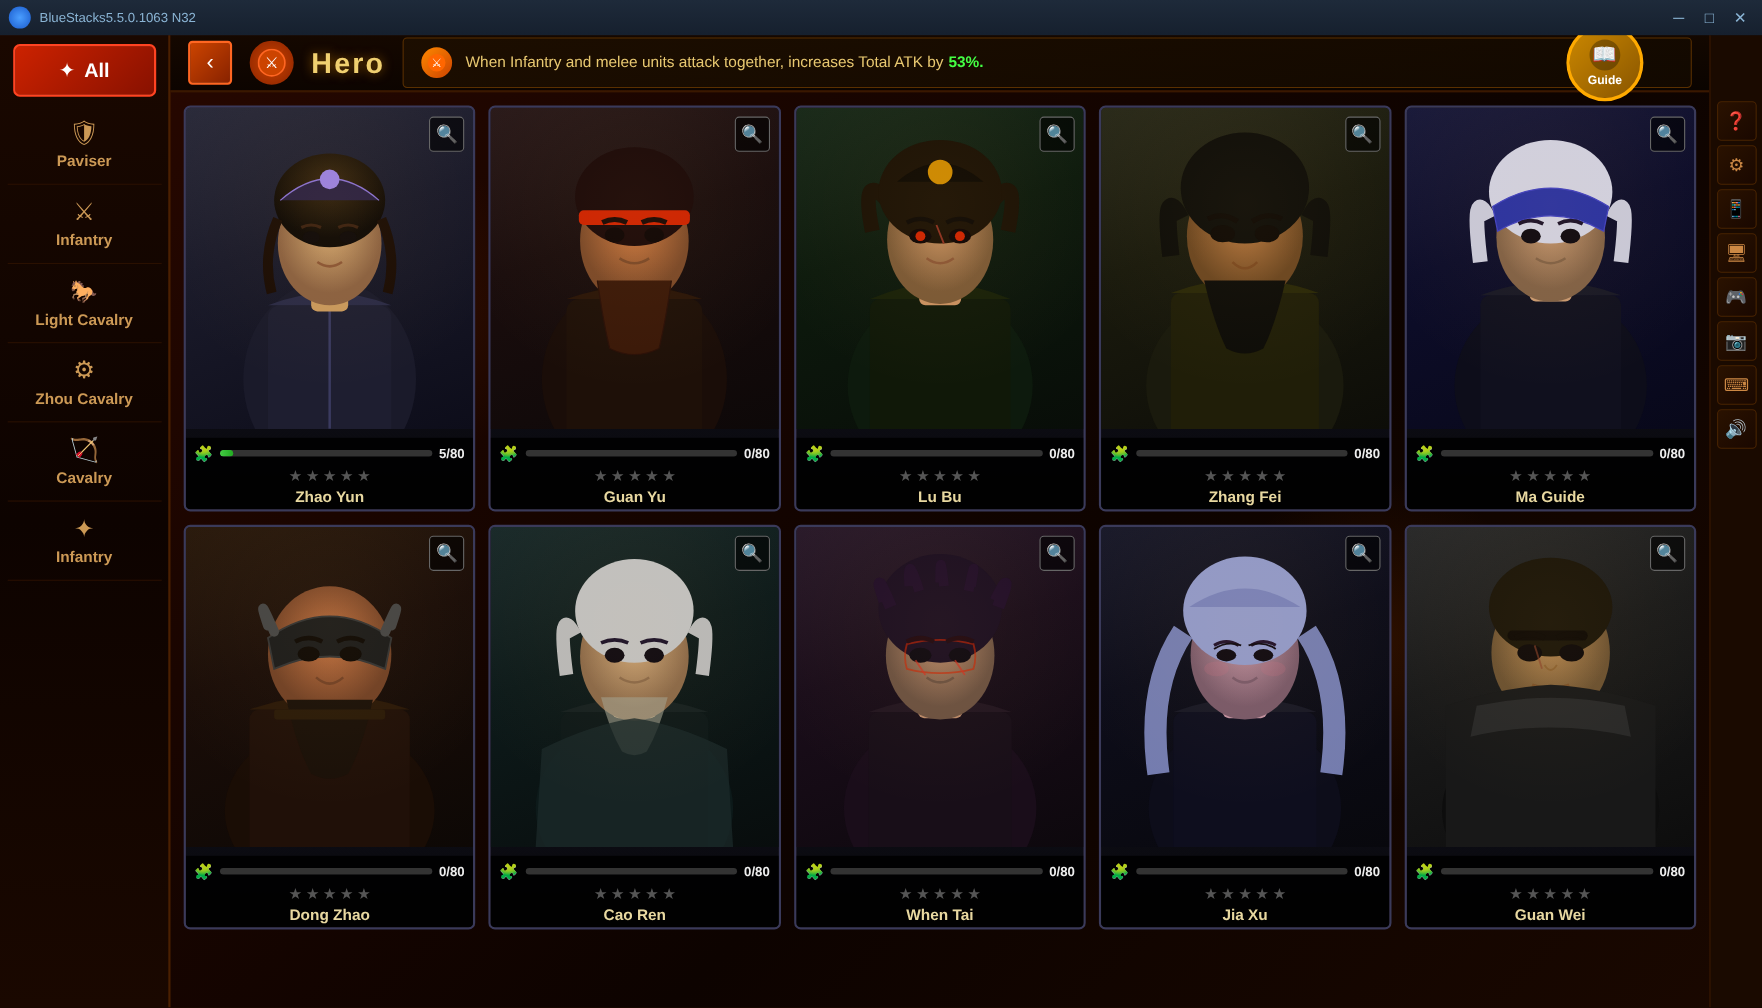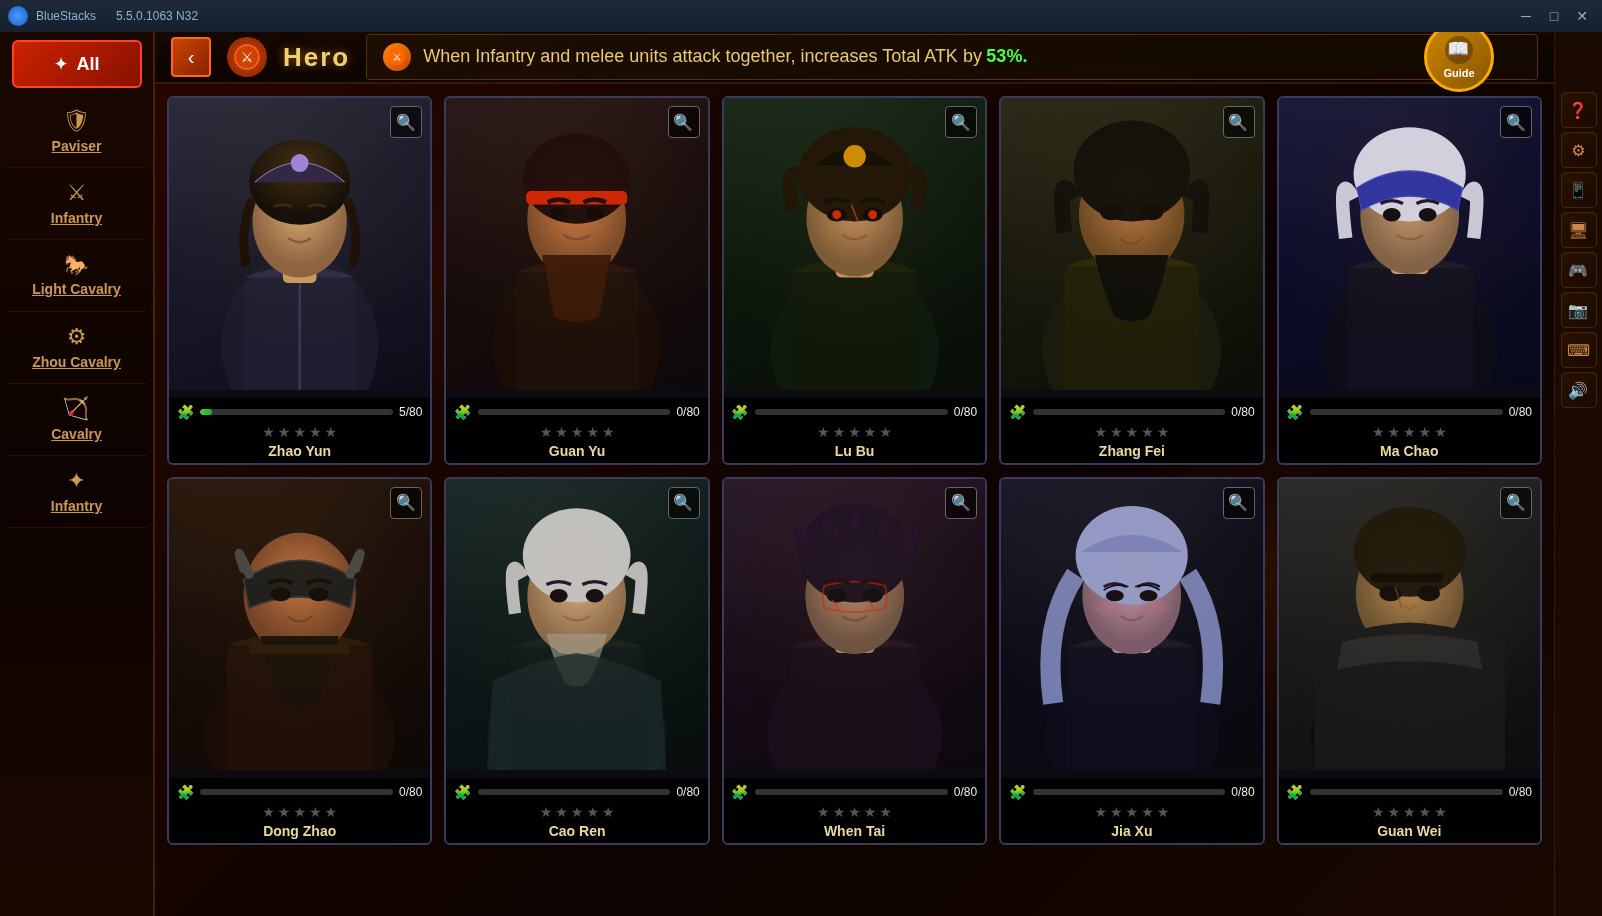--- a/index.html
+++ b/index.html
@@ -143,21 +143,21 @@
       border-radius: 50%;
       display: flex;
       align-items: center;
       justify-content: center;
       font-size: 14px;
       flex-shrink: 0;
     }
 
     .info-text {
       color: #e8c870;
-      font-size: 18px;
+      font-size: 14px;
       line-height: 1.4;
     }
 
     .info-highlight {
       color: #44ff44;
       font-weight: bold;
     }
 
     .guide-btn {
       width: 70px;
@@ -253,21 +253,20 @@
       font-size: 22px;
       color: #cc9955;
     }
 
     .sidebar-item-label {
       color: #cc9955;
       font-size: 14px;
       font-weight: bold;
       text-align: center;
       line-height: 1.2;
-      text-decoration: underline;
     }
 
     
     .main-content {
       position: absolute;
       top: 52px;
       left: 155px;
       right: 48px;
       bottom: 0;
       padding: 12px;
@@ -363,21 +362,21 @@
 
     .progress-bar-fill {
       height: 100%;
       background: linear-gradient(90deg, #44cc44, #22aa22);
       border-radius: 3px;
     }
 
     .progress-text {
       color: #eee;
       font-size: 12px;
-      font-weight: normal;
+      font-weight: bold;
     }
 
     .stars-row {
       display: flex;
       gap: 3px;
       justify-content: center;
       margin-bottom: 3px;
     }
 
     .star {
@@ -419,21 +418,21 @@
       background: radial-gradient(circle, rgba(200,80,0,0.15) 0%, transparent 70%);
       pointer-events: none;
     }
   </style>
 </head>
 <body>
 
 <div class="titlebar">
   <div class="titlebar-logo"></div>
   <span class="titlebar-text">BlueStacks</span>
-  <span class="titlebar-text" style="margin-left:20px;">5.5.0.1063 N32</span>
+  <span class="titlebar-text" style="margin-left:0;">5.5.0.1063 N32</span>
   <div class="titlebar-controls">
     <button class="titlebar-btn">─</button>
     <button class="titlebar-btn">□</button>
     <button class="titlebar-btn titlebar-close">✕</button>
   </div>
 </div>
 
 <div class="game-area">
 
   <div class="bg-glow" style="top:100px;left:200px;"></div>
@@ -774,21 +773,21 @@
           </div>
           <span class="progress-text">0/80</span>
         </div>
         <div class="stars-row">
           <span class="star">★</span>
           <span class="star">★</span>
           <span class="star">★</span>
           <span class="star">★</span>
           <span class="star">★</span>
         </div>
-        <div class="hero-name">Ma Chao</div>
+        <div class="hero-name">Ma Guide</div>
       </div>
     </div>
 
     <div class="hero-card">
       <div class="card-corner card-corner-tl"></div>
       <div class="card-corner card-corner-tr"></div>
       <div class="hero-card-bg hero-dong-zhuo">
         <div class="glow-effect"></div>
         <svg width="100%" height="100%" viewBox="0 0 230 260" preserveAspectRatio="xMidYMid meet">
           <defs>

